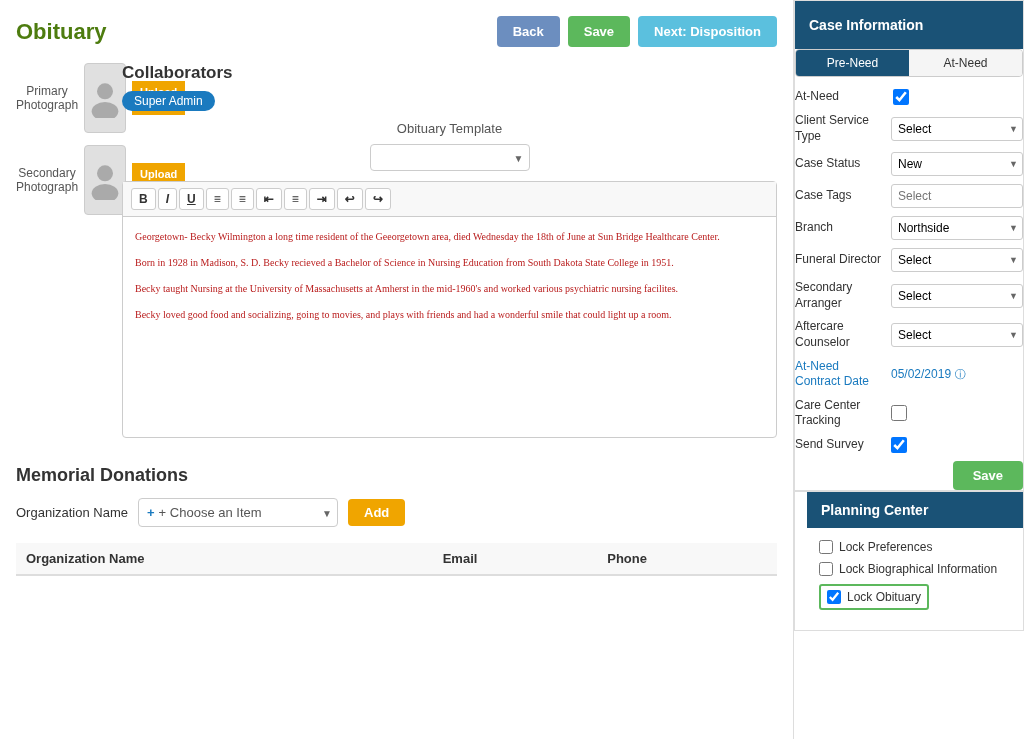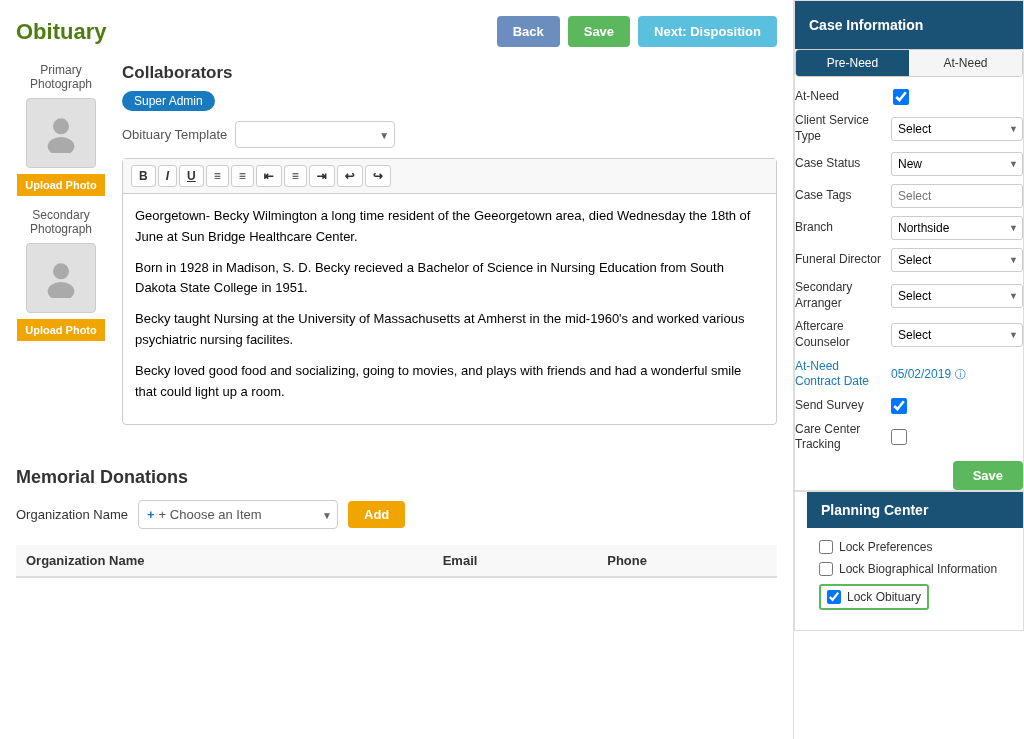--- a/index.html
+++ b/index.html
@@ -11,46 +11,46 @@
     .main-content { flex: 1; padding: 16px; border-right: 1px solid #ddd; overflow-y: auto; }
 
     
     .page-header { display: flex; align-items: center; justify-content: space-between; margin-bottom: 16px; }
     .page-title { font-size: 22px; font-weight: bold; color: #4d7c0f; }
     .header-buttons { display: flex; gap: 8px; }
     .btn { padding: 8px 16px; border: none; border-radius: 4px; cursor: pointer; font-size: 13px; font-weight: bold; }
     .btn-back { background: #6c8ebf; color: #fff; }
     .btn-save { background: #5cb85c; color: #fff; }
     .btn-next { background: #5bc0de; color: #fff; }
-    .photo-section { display: flex; flex-direction: column; align-items: center; gap: 6px; width: 90px; }
+    .photo-section { display: flex; flex-direction: row; align-items: center; gap: 6px; width: 90px; }
     .photo-label { font-size: 12px; color: #555; text-align: center; line-height: 1.2; }
     .photo-placeholder { width: 70px; height: 70px; background: #e0e0e0; border: 1px solid #ccc; border-radius: 4px; display: flex; align-items: center; justify-content: center; }
     .photo-placeholder svg { width: 40px; height: 40px; fill: #aaa; }
     .btn-upload { background: #f0a500; color: #fff; border: none; border-radius: 0; padding: 5px 8px; cursor: pointer; font-size: 11px; font-weight: bold; }
 
     
     .collaborators-section { flex: 1; }
     .collaborators-title { font-size: 17px; font-weight: bold; margin-bottom: 8px; }
     .badge-super-admin { background: #1a7abf; color: #fff; border-radius: 12px; padding: 3px 12px; font-size: 12px; display: inline-block; margin-bottom: 10px; }
-    .obituary-template-row { display: flex; align-items: center; gap: 8px; margin-bottom: 10px; }
+    .obituary-template-row { display: flex; align-items: center; gap: 8px; margin-bottom: 10px; flex-direction: column; }
     .obituary-template-label { font-size: 13px; color: #555; }
     .select-dropdown { border: 1px solid #ccc; border-radius: 4px; padding: 5px 8px; font-size: 13px; background: #fff; appearance: none; cursor: pointer; }
     .select-container { position: relative; display: inline-block; }
     .select-container select { padding-right: 24px; }
     .select-container::after { content: '▼'; position: absolute; right: 6px; top: 50%; transform: translateY(-50%); font-size: 10px; color: #666; pointer-events: none; }
 
     
     .editor-wrapper { border: 1px solid #ccc; border-radius: 4px; margin-bottom: 16px; }
     .editor-toolbar { display: flex; gap: 2px; padding: 6px 8px; border-bottom: 1px solid #ccc; background: #f8f8f8; flex-wrap: wrap; }
     .toolbar-btn { border: 1px solid #ccc; background: #fff; border-radius: 3px; padding: 3px 7px; cursor: pointer; font-size: 12px; font-weight: bold; color: #333; }
-    .editor-content { padding: 12px; min-height: 220px; font-size: 13px; line-height: 1.6; color: #000000; }
+    .editor-content { padding: 12px; min-height: 220px; font-size: 10px; line-height: 1.6; color: #b91c1c; font-family: Liberation Serif, serif; }
     .editor-content p { margin-bottom: 10px; }
 
     
-    .memorial-section { margin-top: 26px; }
+    .memorial-section { margin-top: 11px; }
     .memorial-title { font-size: 18px; font-weight: bold; margin-bottom: 12px; }
     .org-name-row { display: flex; align-items: center; gap: 10px; margin-bottom: 16px; }
     .org-name-label { font-size: 13px; color: #333; }
     .btn-add { background: #f0a500; color: #fff; border: none; border-radius: 4px; padding: 6px 16px; cursor: pointer; font-size: 13px; font-weight: bold; }
     .donations-table { width: 100%; border-collapse: collapse; margin-top: 8px; }
     .donations-table th { background: #f8f8f8; border-bottom: 2px solid #ddd; padding: 8px 10px; text-align: left; font-size: 13px; font-weight: bold; color: #333; }
 
     
     .sidebar { width: 230px; display: flex; flex-direction: column; gap: 0; }
 
@@ -273,27 +273,27 @@
 
         <div class="field-row">
           <span class="field-label" style="color:#1a7abf;">At-Need Contract Date</span>
           <div class="field-control">
             <span class="date-value">05/02/2019</span>
             <span class="info-icon"> ⓘ</span>
           </div>
         </div>
 
         <div class="field-row">
+          <span class="field-label">Care Center Tracking</span>
+          <input type="checkbox" class="checkbox-input" style="">
+        </div>
+
+        <div class="field-row">
           <span class="field-label">Send Survey</span>
           <input type="checkbox" class="checkbox-input" checked="" style="">
-        </div>
-
-        <div class="field-row">
-          <span class="field-label">Care Center Tracking</span>
-          <input type="checkbox" class="checkbox-input" style="">
         </div>
 
         <div class="clearfix" style="margin-top:8px;">
           <button class="save-btn-right">Save</button>
         </div>
       </div>
     </div>
 
     <div class="planning-panel">
       <div class="planning-panel-header">Planning Center</div>

